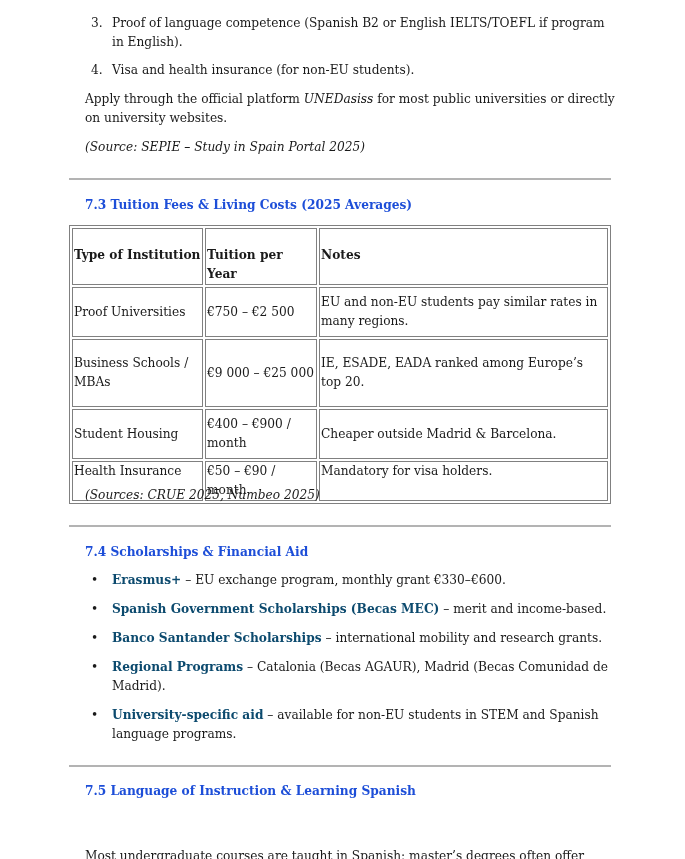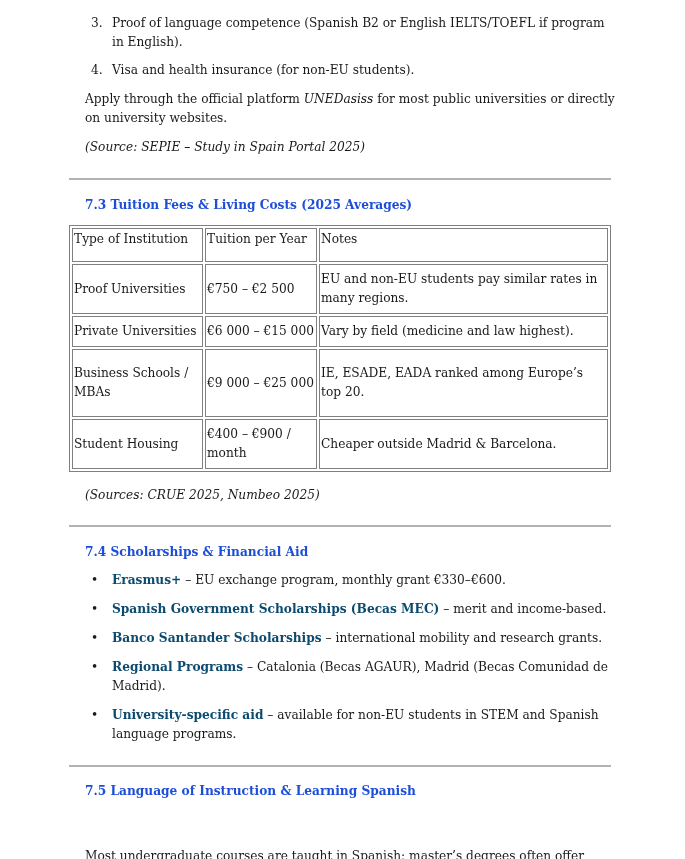--- a/index.html
+++ b/index.html
@@ -18,21 +18,21 @@
   hr.rule { position: absolute; left: 0; width: 542px; margin: 0; border: none; border-top: 2px solid #b3b3b3; height: 0; }
   h3 { margin: 0; font-size: 12.2px; font-weight: bold; color: #1d4ed8; }
   table.fees {
     position: absolute; left: 0; top: 225px; width: 542px;
     border: 1px solid #808080; border-collapse: separate; border-spacing: 2px;
     font-size: 12.2px; line-height: 19px;
   }
   table.fees td, table.fees th {
     border: 1px solid #808080; padding: 0 1px; text-align: left; vertical-align: middle;
   }
-  table.fees th { font-weight: normal; vertical-align: top; height: 31px; padding-top: 1px; }
+  table.fees th { font-weight: bold; vertical-align: top; height: 31px; padding-top: 17px; }
   table.fees .c1 { width: 127px; }
   table.fees .c2 { width: 108px; }
   ul.aid { position: absolute; left: 0; top: 571px; margin: 0; padding: 0; list-style: none; width: 542px; }
   ul.aid li { position: relative; padding-left: 43px; margin-bottom: 10px; }
   ul.aid li .bullet { position: absolute; left: 22px; top: 0; }
   b { font-weight: bold; color: #0c4a6e; }
 </style>
 </head>
 <body>
 
@@ -66,34 +66,34 @@
         <th class="c2">Tuition per Year</th>
         <th>Notes</th>
       </tr>
     </thead>
     <tbody>
       <tr style="height:50px;">
         <td>Proof Universities</td>
         <td>€750 – €2 500</td>
         <td>EU and non-EU students pay similar rates in many regions.</td>
       </tr>
-      <tr style="height:31px;">
-        <td>Private Universities</td>
-        <td>€6 000 – €15 000</td>
-        <td>Vary by field (medicine and law highest).</td>
-      </tr>
       <tr style="height:68px;">
         <td>Business Schools / MBAs</td>
         <td>€9 000 – €25 000</td>
         <td>IE, ESADE, EADA ranked among Europe’s top 20.</td>
       </tr>
       <tr style="height:50px;">
         <td>Student Housing</td>
         <td>€400 – €900 / month</td>
         <td>Cheaper outside Madrid &amp; Barcelona.</td>
+      </tr>
+      <tr style="height:31px;">
+        <td style="vertical-align:top;">Health Insurance</td>
+        <td style="vertical-align:top;">€50 – €90 / month</td>
+        <td style="vertical-align:top;">Mandatory for visa holders.</td>
       </tr>
     </tbody>
   </table>
 
   <p class="abs ital" style="top:486px;">(Sources: CRUE 2025, Numbeo 2025)</p>
 
   <hr class="rule" style="top:525px;">
 
   <h3 class="abs" style="top:543px;">7.4 Scholarships &amp; Financial Aid</h3>
 

